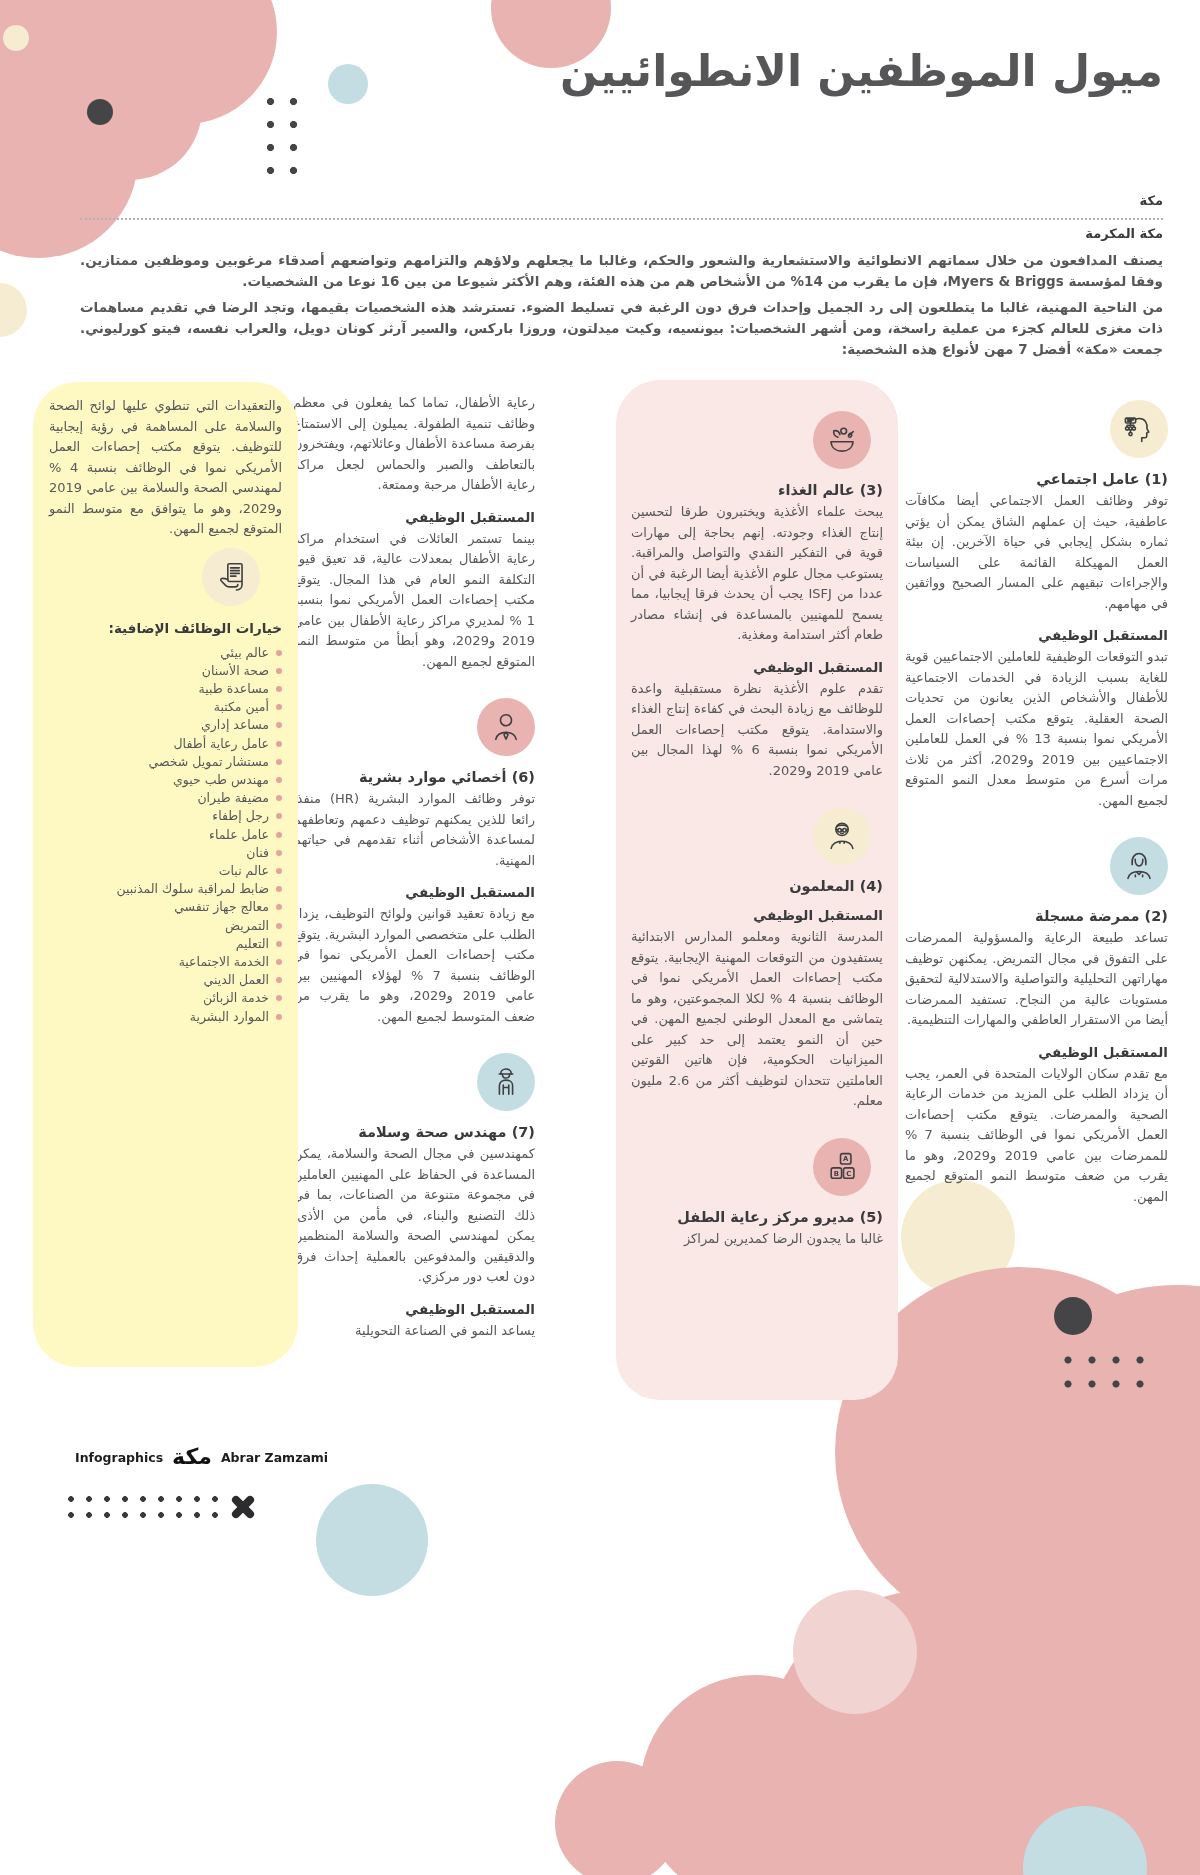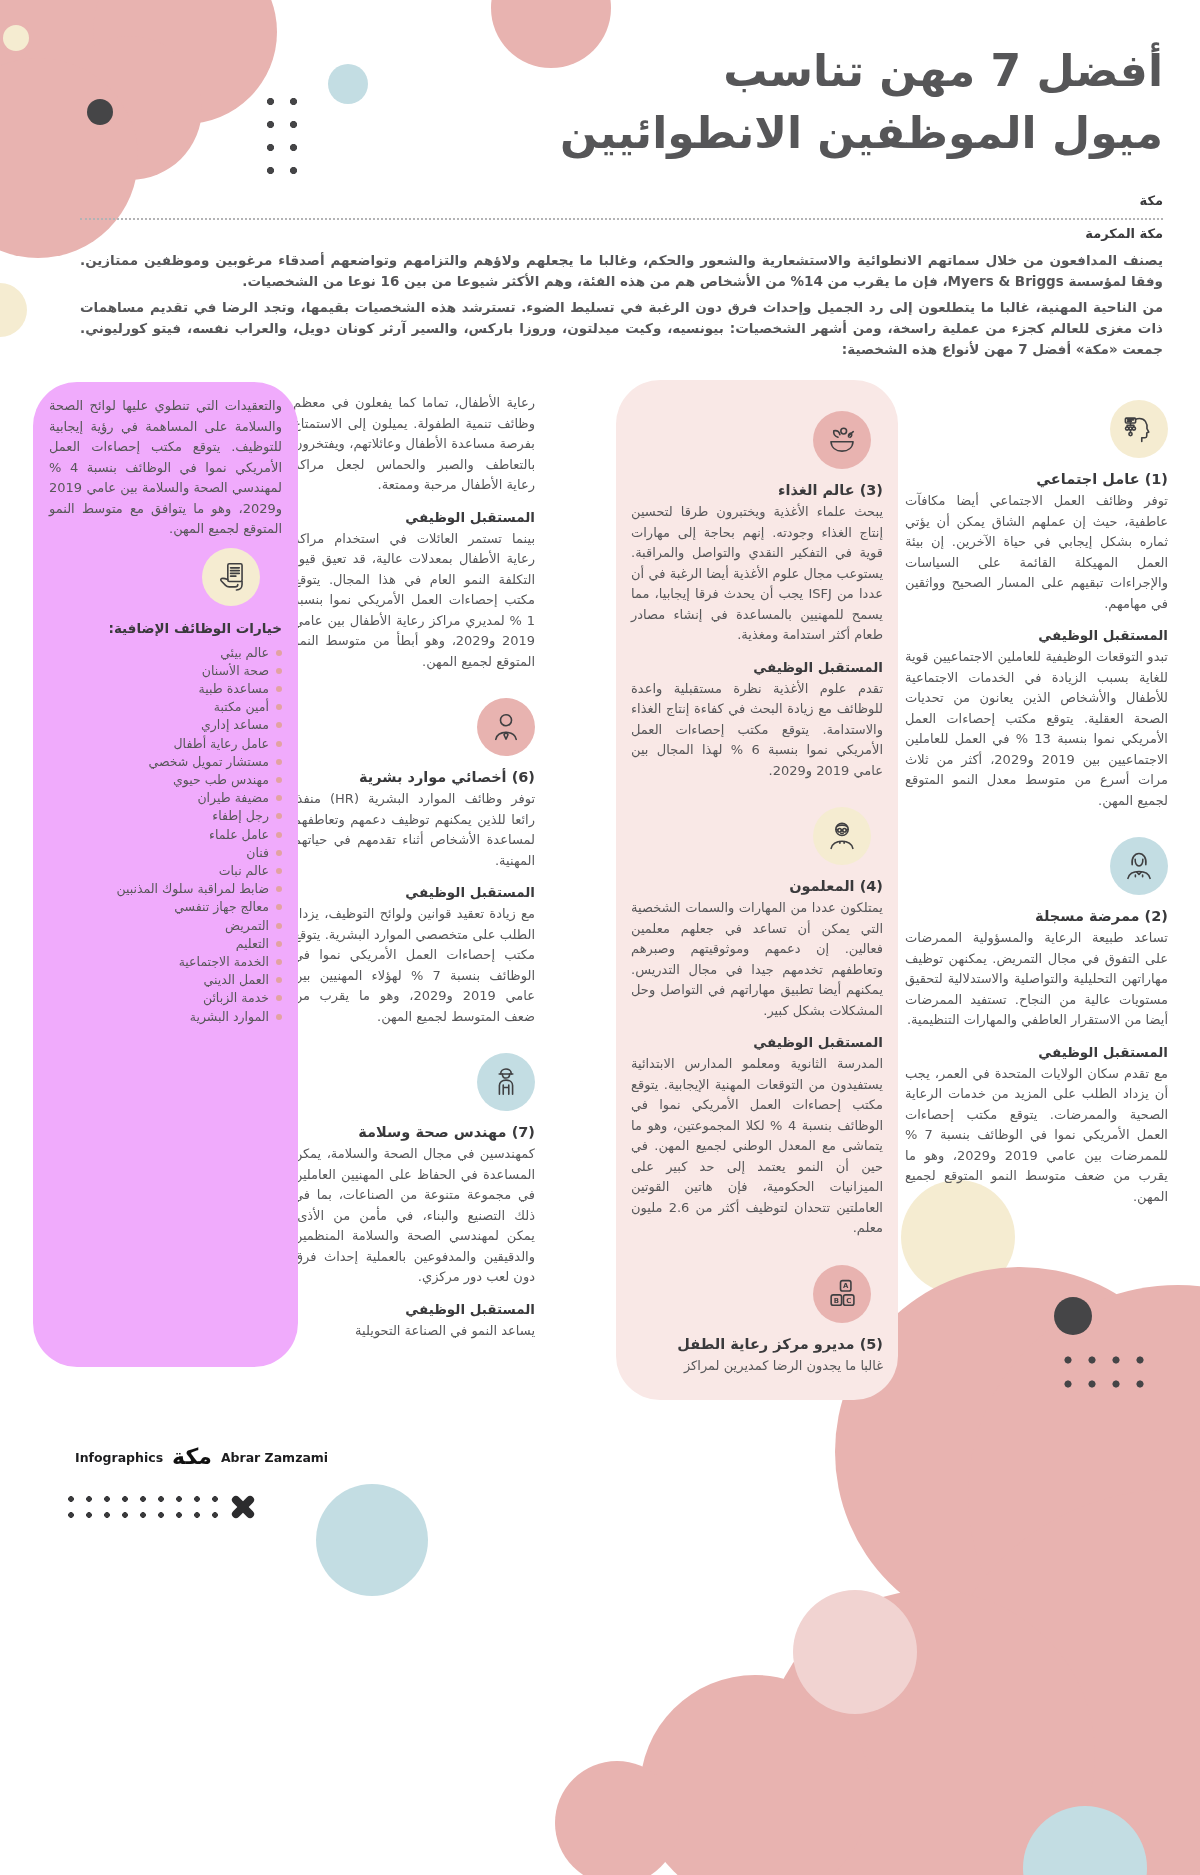--- a/index.html
+++ b/index.html
@@ -14,21 +14,21 @@
   .dateline{position:absolute;right:37px;top:226px;font-size:13px;font-weight:bold;color:#3a3a3c;z-index:1;}
   .intro{position:absolute;right:37px;left:80px;font-size:13.5px;font-weight:bold;
          line-height:21px;text-align:justify;color:#575759;z-index:1;margin:0;}
   .intro.p1{top:250px;} .intro.p2{top:297px;}
   
   .col{position:absolute;z-index:2;}
   .col1{left:905px;top:400px;width:263px;}
   .col2{left:616px;top:380px;width:282px;background:#f9e8e6;border-radius:44px;
         padding:31px 15px 24px 15px;box-sizing:border-box;min-height:1020px;}
   .col3{left:293px;top:393px;width:242px;}
-  .col4{left:33px;top:382px;width:265px;height:985px;background:#f0abfc;border-radius:44px;
+  .col4{left:33px;top:382px;width:265px;height:985px;background:#fef9c3;border-radius:44px;
         padding:14px 16px;box-sizing:border-box;}
   .body{font-size:13px;line-height:20.5px;text-align:justify;color:#575759;margin:0;}
   h3.ptitle{font-size:14.5px;font-weight:bold;color:#3a3a3c;margin:13px 0 4px;}
   h4.career{font-size:13.5px;font-weight:bold;color:#3a3a3c;margin:13px 0 4px;}
   .icon-circle{width:58px;height:58px;border-radius:50%;display:flex;align-items:center;
                justify-content:center;margin-bottom:2px;}
   .icon-circle.gap{margin-top:26px;}
   .col2 .icon-circle{margin-left:auto;margin-right:12px;}
   .col4 .icon-circle{margin-left:auto;margin-right:22px;margin-top:8px;}
   .bg-cream{background:#f5ecd1;} .bg-blue{background:#c3dde3;} .bg-pink{background:#e8b3b0;}
@@ -88,21 +88,20 @@
       <circle cx="617" cy="1823" r="62"></circle>
     </g>
     <circle cx="855" cy="1652" r="62" fill="#f1d3d1"></circle>
     <circle cx="372" cy="1540" r="56" fill="#c3dde3"></circle>
     <circle cx="1085" cy="1868" r="62" fill="#c3dde3"></circle>
   </svg>
 
   <div class="dots top-left"></div>
 
   <div class="page-title">
-    <div>أفضل 7 مهن تناسب</div>
     <div>ميول الموظفين الانطوائيين</div>
   </div>
   <div class="kicker">مكة</div>
   <div class="dotted-rule"></div>
   <div class="dateline">مكة المكرمة</div>
   <p class="intro p1">يصنف المدافعون من خلال سماتهم الانطوائية والاستشعارية والشعور والحكم، وغالبا ما يجعلهم ولاؤهم والتزامهم وتواضعهم أصدقاء مرغوبين وموظفين ممتازين. وفقا لمؤسسة Myers &amp; Briggs، فإن ما يقرب من 14% من الأشخاص هم من هذه الفئة، وهم الأكثر شيوعا من بين 16 نوعا من الشخصيات.</p>
   <p class="intro p2">من الناحية المهنية، غالبا ما يتطلعون إلى رد الجميل وإحداث فرق دون الرغبة في تسليط الضوء. تسترشد هذه الشخصيات بقيمها، وتجد الرضا في تقديم مساهمات ذات مغزى للعالم كجزء من عملية راسخة، ومن أشهر الشخصيات: بيونسيه، وكيت ميدلتون، وروزا باركس، والسير آرثر كونان دويل، والعراب نفسه، فيتو كورليوني. جمعت «مكة» أفضل 7 مهن لأنواع هذه الشخصية:</p>
 
   <div class="col col1">
     <section>
@@ -166,21 +165,20 @@
           <path d="M11 7.4c1.6-2.2 8.4-2.2 10 0"></path>
           <circle cx="13.7" cy="10.6" r="1.7"></circle>
             <circle cx="18.3" cy="10.6" r="1.7"></circle>
           <path d="M15.4 10.6h1.2M12 10.2l-1.5-.4M20 10.2l1.5-.4"></path>
           <path d="M14.9 13.7h2.2"></path>
           <path d="M5.8 27.6c1.1-4.5 4.8-6.7 10.2-6.7s9.1 2.2 10.2 6.7"></path>
           <path d="M14 21.3v1.5M18 21.3v1.5"></path>
         </svg>
       </div>
       <h3 class="ptitle">(4) المعلمون</h3>
-      <p class="body">يمتلكون عددا من المهارات والسمات الشخصية التي يمكن أن تساعد في جعلهم معلمين فعالين. إن دعمهم وموثوقيتهم وصبرهم وتعاطفهم تخدمهم جيدا في مجال التدريس. يمكنهم أيضا تطبيق مهاراتهم في التواصل وحل المشكلات بشكل كبير.</p>
       <h4 class="career">المستقبل الوظيفي</h4>
       <p class="body">المدرسة الثانوية ومعلمو المدارس الابتدائية يستفيدون من التوقعات المهنية الإيجابية. يتوقع مكتب إحصاءات العمل الأمريكي نموا في الوظائف بنسبة 4 % لكلا المجموعتين، وهو ما يتماشى مع المعدل الوطني لجميع المهن. في حين أن النمو يعتمد إلى حد كبير على الميزانيات الحكومية، فإن هاتين القوتين العاملتين تتحدان لتوظيف أكثر من 2.6 مليون معلم.</p>
     </section>
     <section>
       <div class="icon-circle bg-pink gap">
         <svg class="ic" viewBox="0 0 32 32">
           <rect x="14.6" y="3.4" width="9.8" height="9.8" rx="2"></rect>
           <rect x="5.8" y="16.8" width="9.8" height="9.8" rx="2"></rect>
           <rect x="17.4" y="16.8" width="9.8" height="9.8" rx="2"></rect>
           <text x="19.5" y="10.6">A</text>

